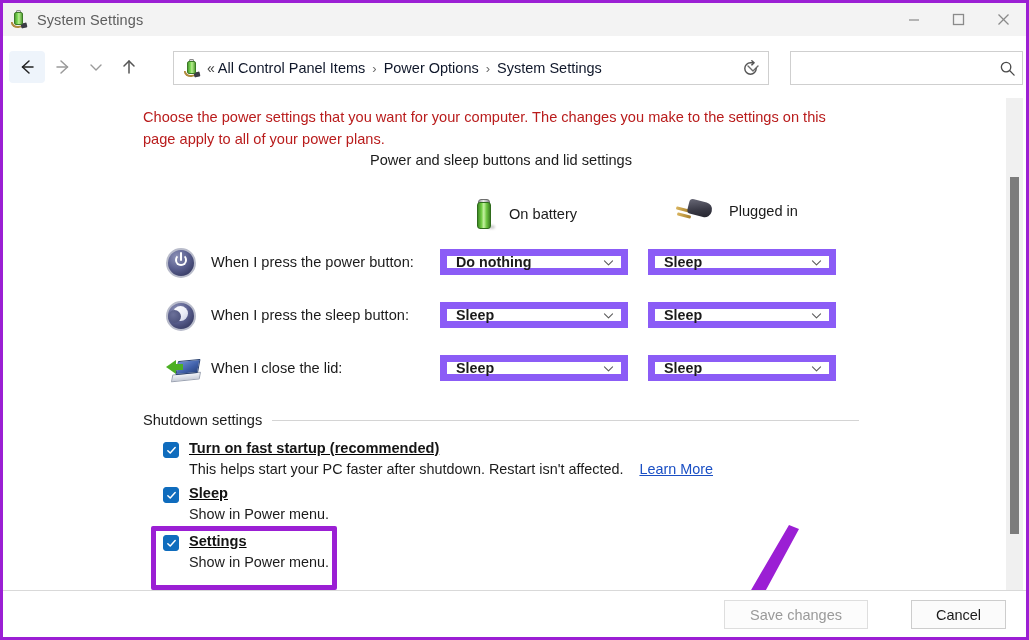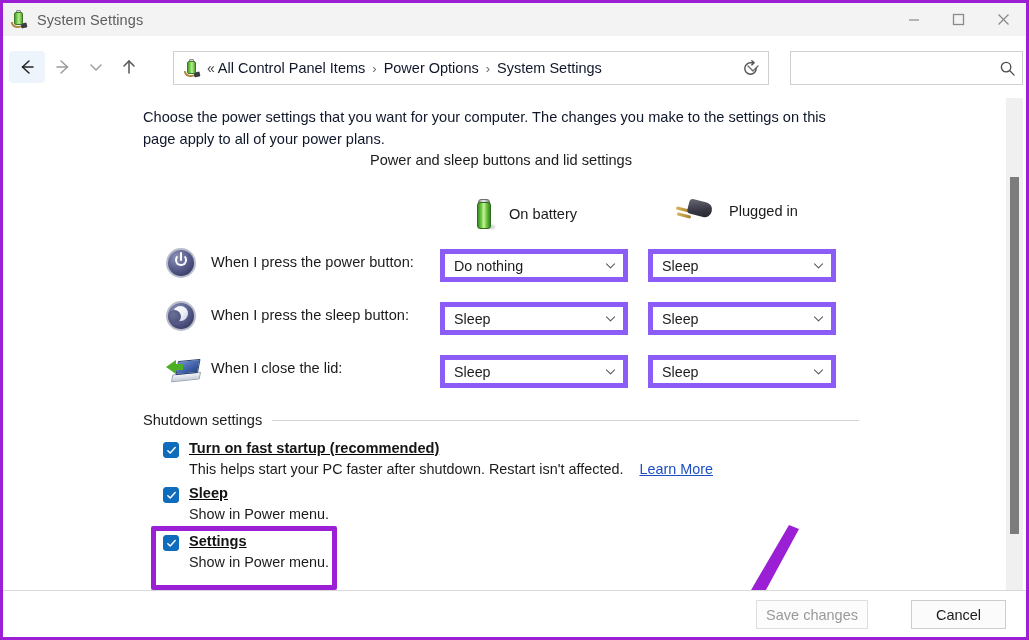--- a/index.html
+++ b/index.html
@@ -126,21 +126,21 @@
   #search-icon { width: 30px; display: flex; align-items: center; justify-content: center; }
 
   
   #content {
     position: absolute; left: 0; top: 95px;
     width: 1023px; height: 495px;
     background: #ffffff; overflow: hidden;
   }
   #intro {
     position: absolute; left: 140px; top: 8px; width: 706px;
-    font-size: 14.6px; color: #0f172a; line-height: 22px;
+    font-size: 14.6px; color: #b91c1c; line-height: 22px;
   }
 
   .section-head {
     position: absolute; left: 140px;
     display: flex; align-items: center; width: 716px;
   }
   .section-head span { font-size: 14.6px; color: #1b1b1b; white-space: nowrap; }
   .section-head .rule {
     flex: 1 1 auto; height: 1px; background: #d4d4d4; margin-left: 10px;
   }
@@ -189,23 +189,23 @@
   .row { position: absolute; left: 0; width: 1023px; height: 50px; }
   #row1 { top: 148px; }
   #row2 { top: 201px; }
   #row3 { top: 254px; }
   .row-icon { position: absolute; left: 163px; top: 2px; }
   .row-label {
     position: absolute; left: 208px; top: 8px;
     font-size: 14.6px; color: #1b1b1b; white-space: nowrap;
   }
   .combo {
-    position: absolute; height: 33px;
-    border: 5px solid #8b5cf6; background: #ffffff;
-    display: flex; align-items: center;
+    position: absolute; height: 26px;
+    border: 7px solid #8b5cf6; background: #ffffff;
+    display: flex; align-items: center; font-weight: bold;
   }
   .combo.c1 { left: 437px; width: 188px; top: 3px; }
   .combo.c2 { left: 645px; width: 188px; top: 3px; }
   .combo-text {
     flex: 1 1 auto; margin-left: 9px;
     font-size: 14.3px; color: #1b1b1b; white-space: nowrap;
   }
   .combo-arrow { width: 26px; display: flex; align-items: center; justify-content: center; }
 
   
@@ -322,21 +322,21 @@
     width: 1023px; height: 47px;
     background: #ffffff; border-top: 1px solid #d9d9d9;
   }
   .btn {
     position: absolute; top: 9px; height: 29px;
     border: 1px solid #cdcdcd; background: #fbfbfb;
     font-family: "Liberation Sans", sans-serif;
     font-size: 14.5px; color: #1b1b1b;
     display: flex; align-items: center; justify-content: center;
   }
-  #btn-save { right: 158px; width: 112px; color: #9a9a9a; border-color: #dedede; background:#fcfcfc;margin-left:16px; }
+  #btn-save { right: 158px; width: 144px; color: #9a9a9a; border-color: #dedede; background:#fcfcfc;margin-left:16px; }
   #btn-cancel { right: 20px; width: 95px; }
 </style>
 </head>
 <body>
 
 <div id="window">
 
   <div id="titlebar">
     <div id="titlebar-icon">
       <div class="poweric">

